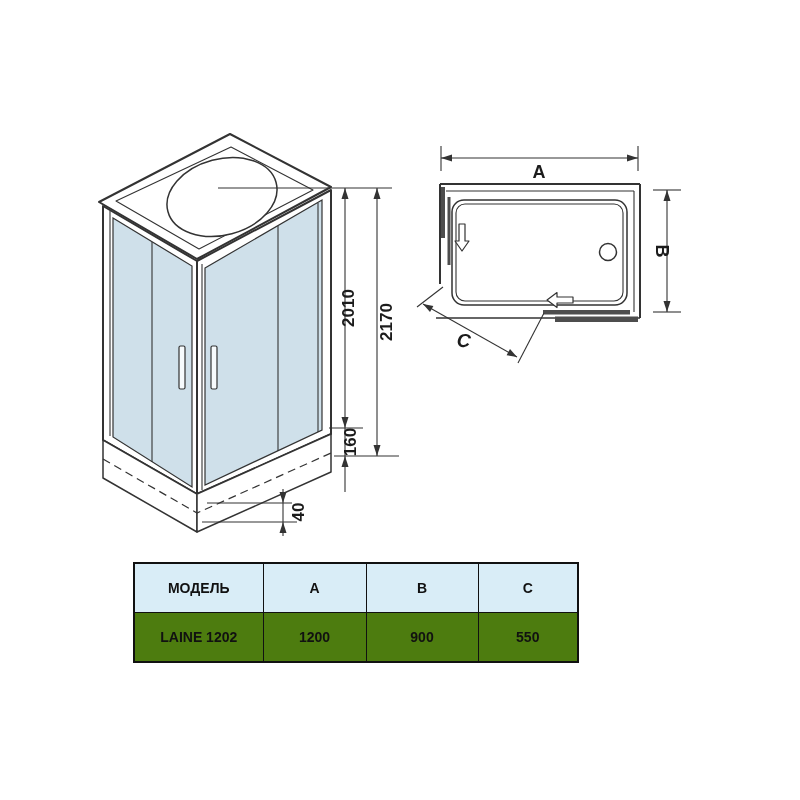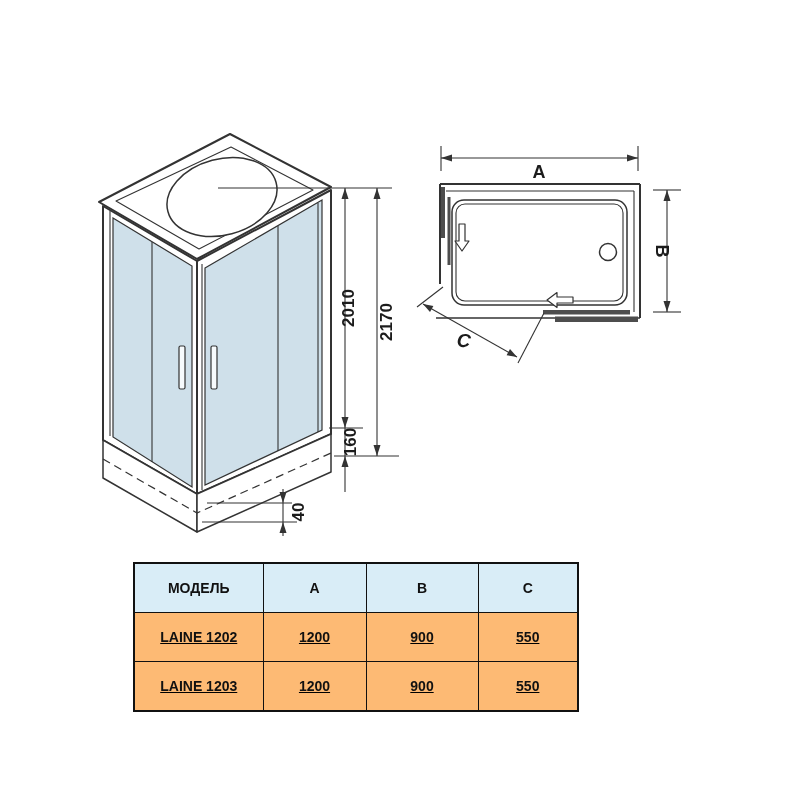--- a/index.html
+++ b/index.html
@@ -23,21 +23,21 @@
   .dimletter{font-family:"Liberation Sans",sans-serif;font-weight:bold;font-size:18px;fill:#1c1c1c;}
   .dimletter-i{font-family:"Liberation Sans",sans-serif;font-weight:bold;font-style:italic;font-size:19px;fill:#1c1c1c;}
 
   
   .spec-table{position:absolute;left:133px;top:562px;width:444px;border-collapse:collapse;
               table-layout:fixed;border:2.5px solid #111111;}
   .spec-table th,.spec-table td{border:1.5px solid #111111;text-align:center;vertical-align:middle;
               font-family:"Liberation Sans",sans-serif;font-weight:bold;font-size:14px;color:#111111;
               padding:16px;}
   .spec-table thead tr{height:29px;background:#d9edf7;}
-  .spec-table tbody tr{height:27px;background:#fdba74;text-decoration:underline;}
+  .spec-table tbody tr{height:27px;background:#4d7c0f;}
 </style>
 </head>
 <body>
 
 <div class="canvas">
 
   <svg width="800" height="800" viewBox="0 0 800 800">
 
     <g>
 
@@ -170,21 +170,15 @@
         <th>C</th>
       </tr>
     </thead>
     <tbody>
       <tr>
         <td>LAINE 1202</td>
         <td>1200</td>
         <td>900</td>
         <td>550</td>
       </tr>
-      <tr>
-        <td>LAINE 1203</td>
-        <td>1200</td>
-        <td>900</td>
-        <td>550</td>
-      </tr>
     </tbody>
   </table>
 </div>
 
 </body></html>

